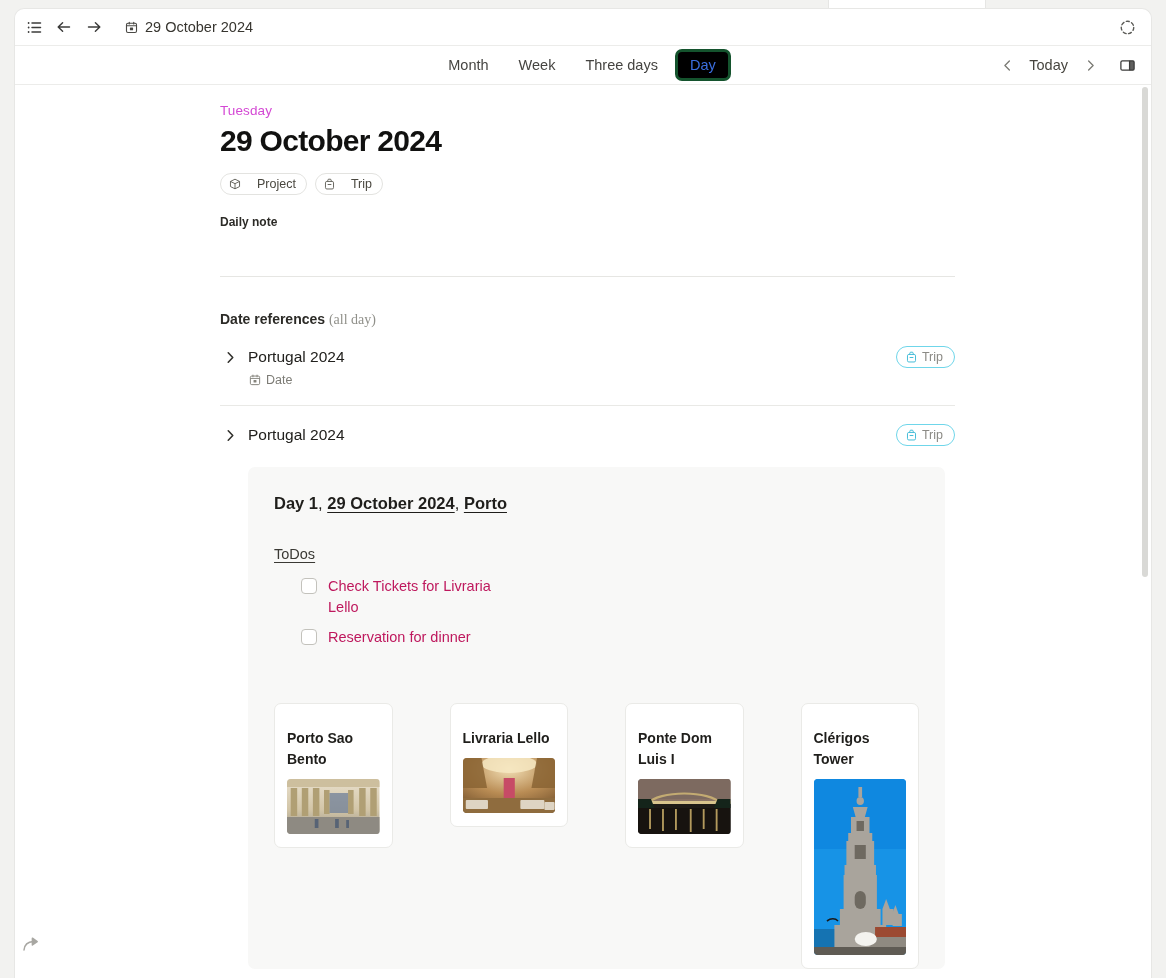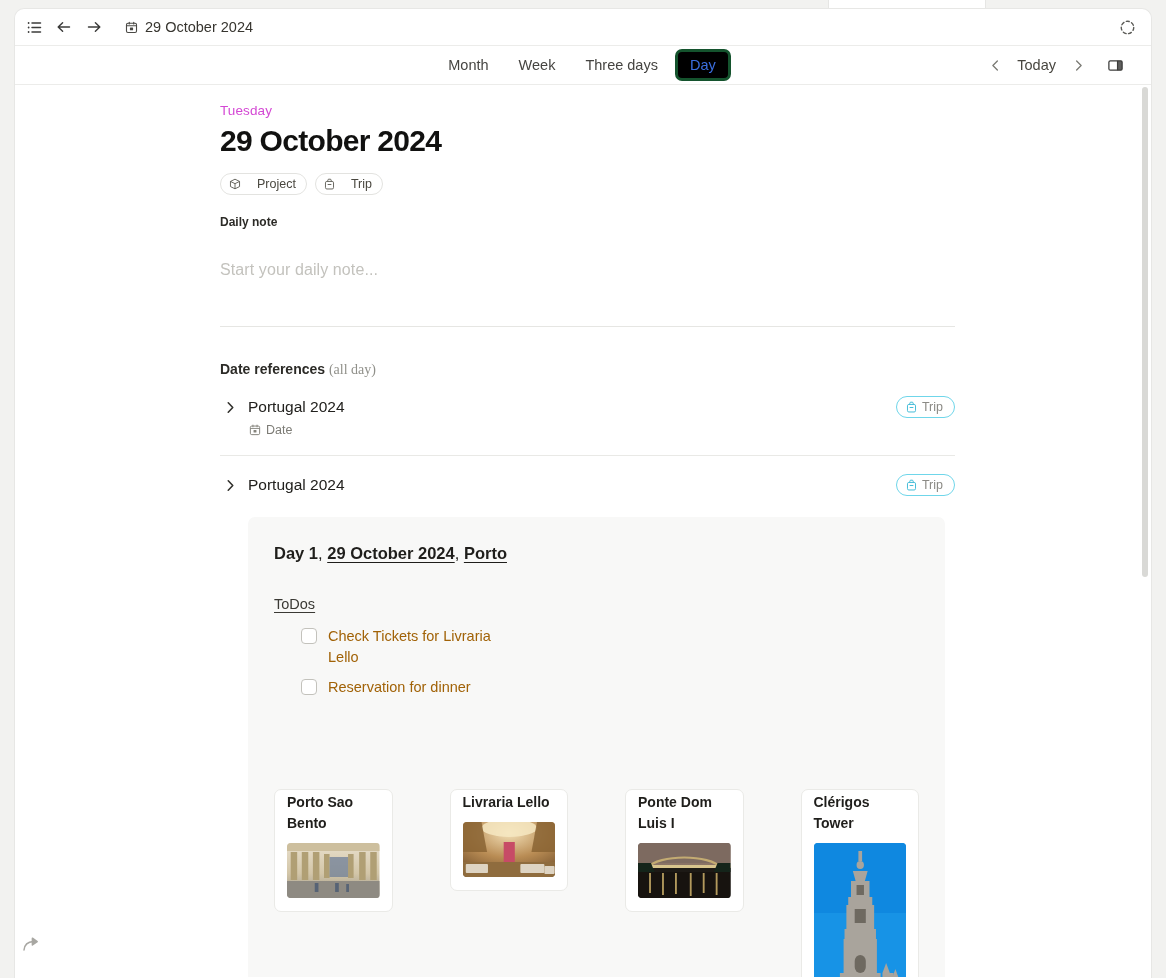--- a/index.html
+++ b/index.html
@@ -64,21 +64,21 @@
   .viewtabs { display: flex; align-items: center; gap: 4px; }
   .viewtab {
     font-size: 14.5px; color: #454441; padding: 4px 12px;
     border-radius: 7px; cursor: pointer; border: 1px solid transparent;
     line-height: 18px;
   }
   .viewtab.active {
     color: #3b6fe0; border: 3px solid #14532d; background: #000000;
   }
   .viewright {
-    position: absolute; right: 22px; top: 50%; transform: translateY(-50%);
+    position: absolute; right: 10px; top: 50%; transform: translateY(-50%);
     display: flex; align-items: center; gap: 0;
   }
   .vr-btn {
     width: 26px; height: 26px; display: flex; align-items: center;
     justify-content: center; border-radius: 5px; cursor: pointer;
     color: #7a7a74;
   }
   .today-btn {
     font-size: 14.5px; color: #47453f; padding: 3px 9px;
     border-radius: 6px; cursor: pointer;
@@ -187,34 +187,33 @@
   .todo {
     display: flex; align-items: flex-start; gap: 11px;
     margin-left: 27px; margin-bottom: 9px;
   }
   .cbox {
     width: 16px; height: 16px; border: 1.4px solid #c3c2bc;
     border-radius: 4px; flex: 0 0 16px; margin-top: 2px;
     cursor: pointer; background: #fff;
   }
   .todo-lbl {
-    font-size: 14.5px; color: #a16207; line-height: 21px; max-width: 182px;
+    font-size: 14.5px; color: #be185d; line-height: 21px; max-width: 182px;
   }
   .doclink {
     margin-left: 27px; font-size: 14.5px; color: #3a3934;
     text-decoration: underline; text-underline-offset: 3px;
     display: inline-block; cursor: pointer;
   }
 
   .cards { display: flex; gap: 57px; margin-top: 46px; }
   .pcard {
     background: #fff; border: 1px solid #eaeae7; border-radius: 7px;
-    width: 125px; padding: 2px 12px 13px 12px; cursor: pointer;
+    width: 125px; padding: 24px 12px 13px 12px; cursor: pointer;
     align-self: flex-start;
-    margin-top: 36px;
   }
   .pcard-t {
     font-size: 14px; font-weight: 700; color: #1f1e1b;
     line-height: 21px; margin-bottom: 9px;
   }
   .thumb {
     width: 100%; border-radius: 4px; overflow: hidden; display: block;
   }
   .thumb.h-wide { height: 55px; }
   .thumb.h-tall { height: 176px; }
@@ -330,21 +329,20 @@
                   <rect x="1.3" y="4" width="9.4" height="8.8" rx="1.6"></rect>
                   <path d="M4 4V2.6c0-.7.5-1.2 1.2-1.2h1.6c.7 0 1.2.5 1.2 1.2V4"></path>
                   <path d="M4.3 7.6h3.4" stroke-linecap="round"></path>
                 </svg>
               </span>
               <span>Trip</span>
             </div>
           </div>
 
           <div class="sec-title">Daily note</div>
-          <div class="note-ph">Start your daily note...</div>
 
           <div class="divider"></div>
 
           <div class="refhead">
             <span>Date references</span>
             <span class="sub">(all day)</span>
           </div>
 
           <div class="ref-row">
             <div class="chev">

